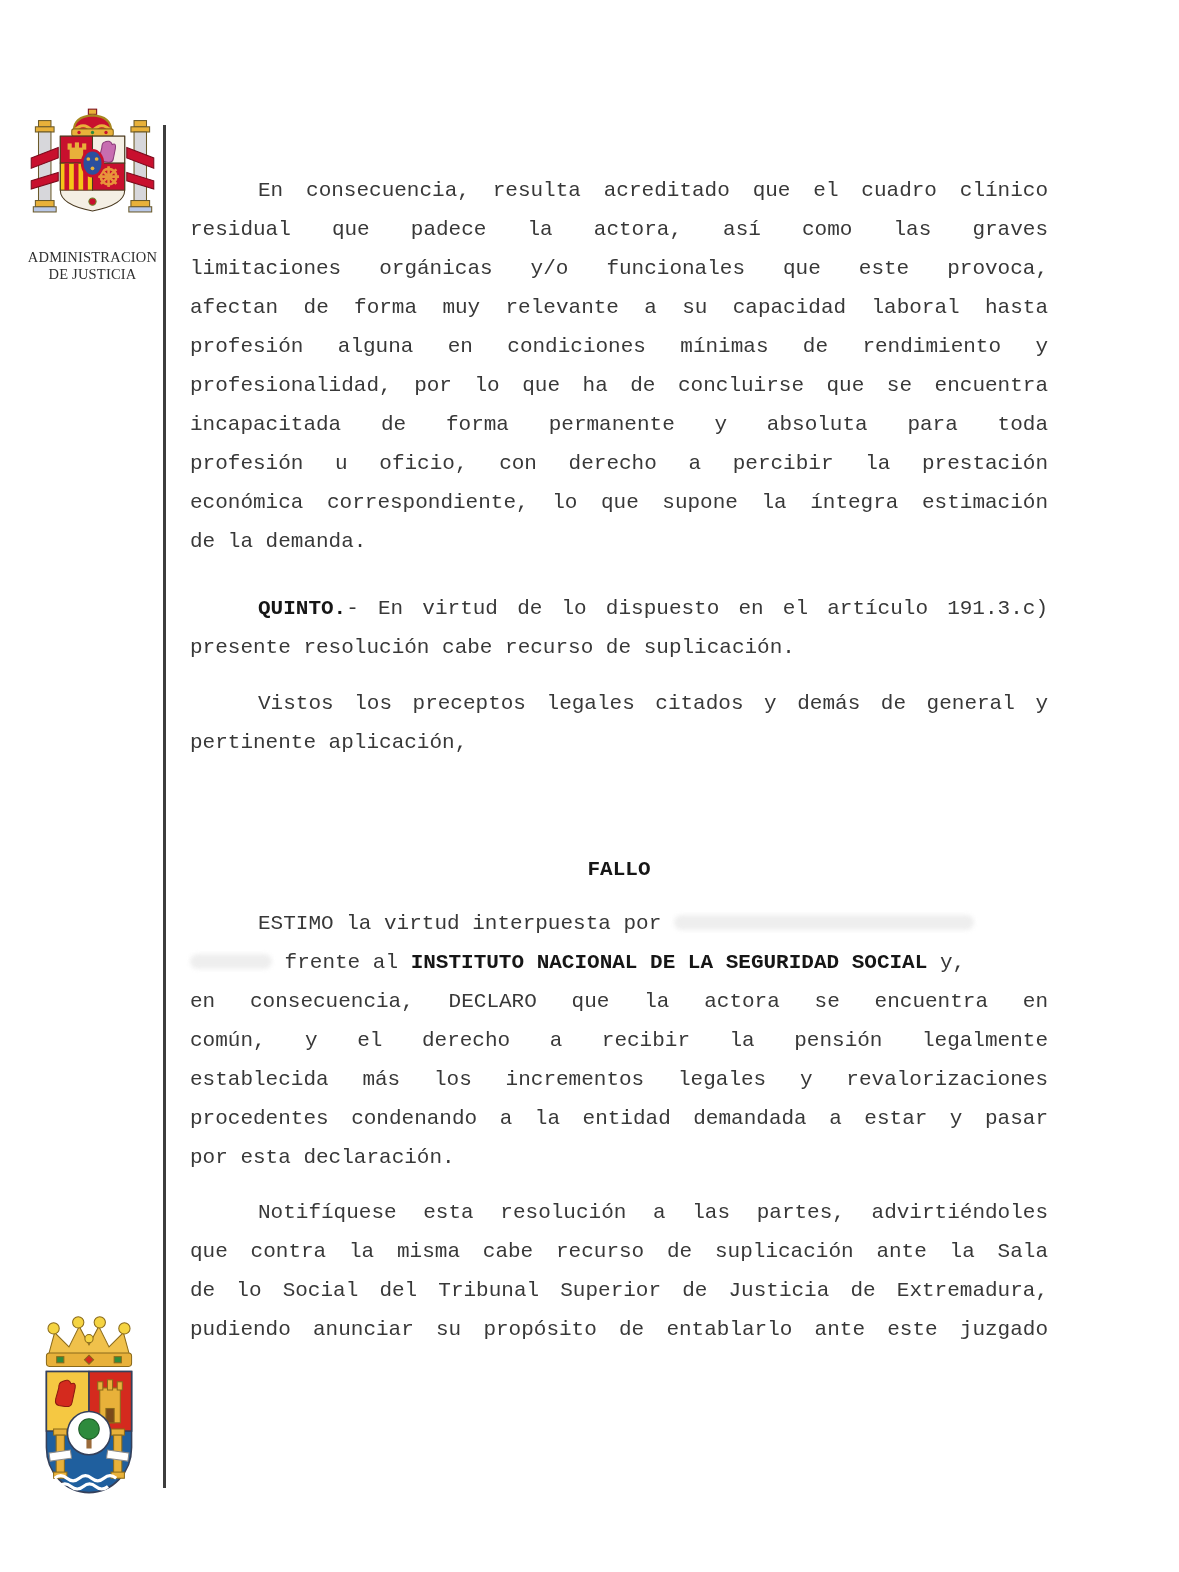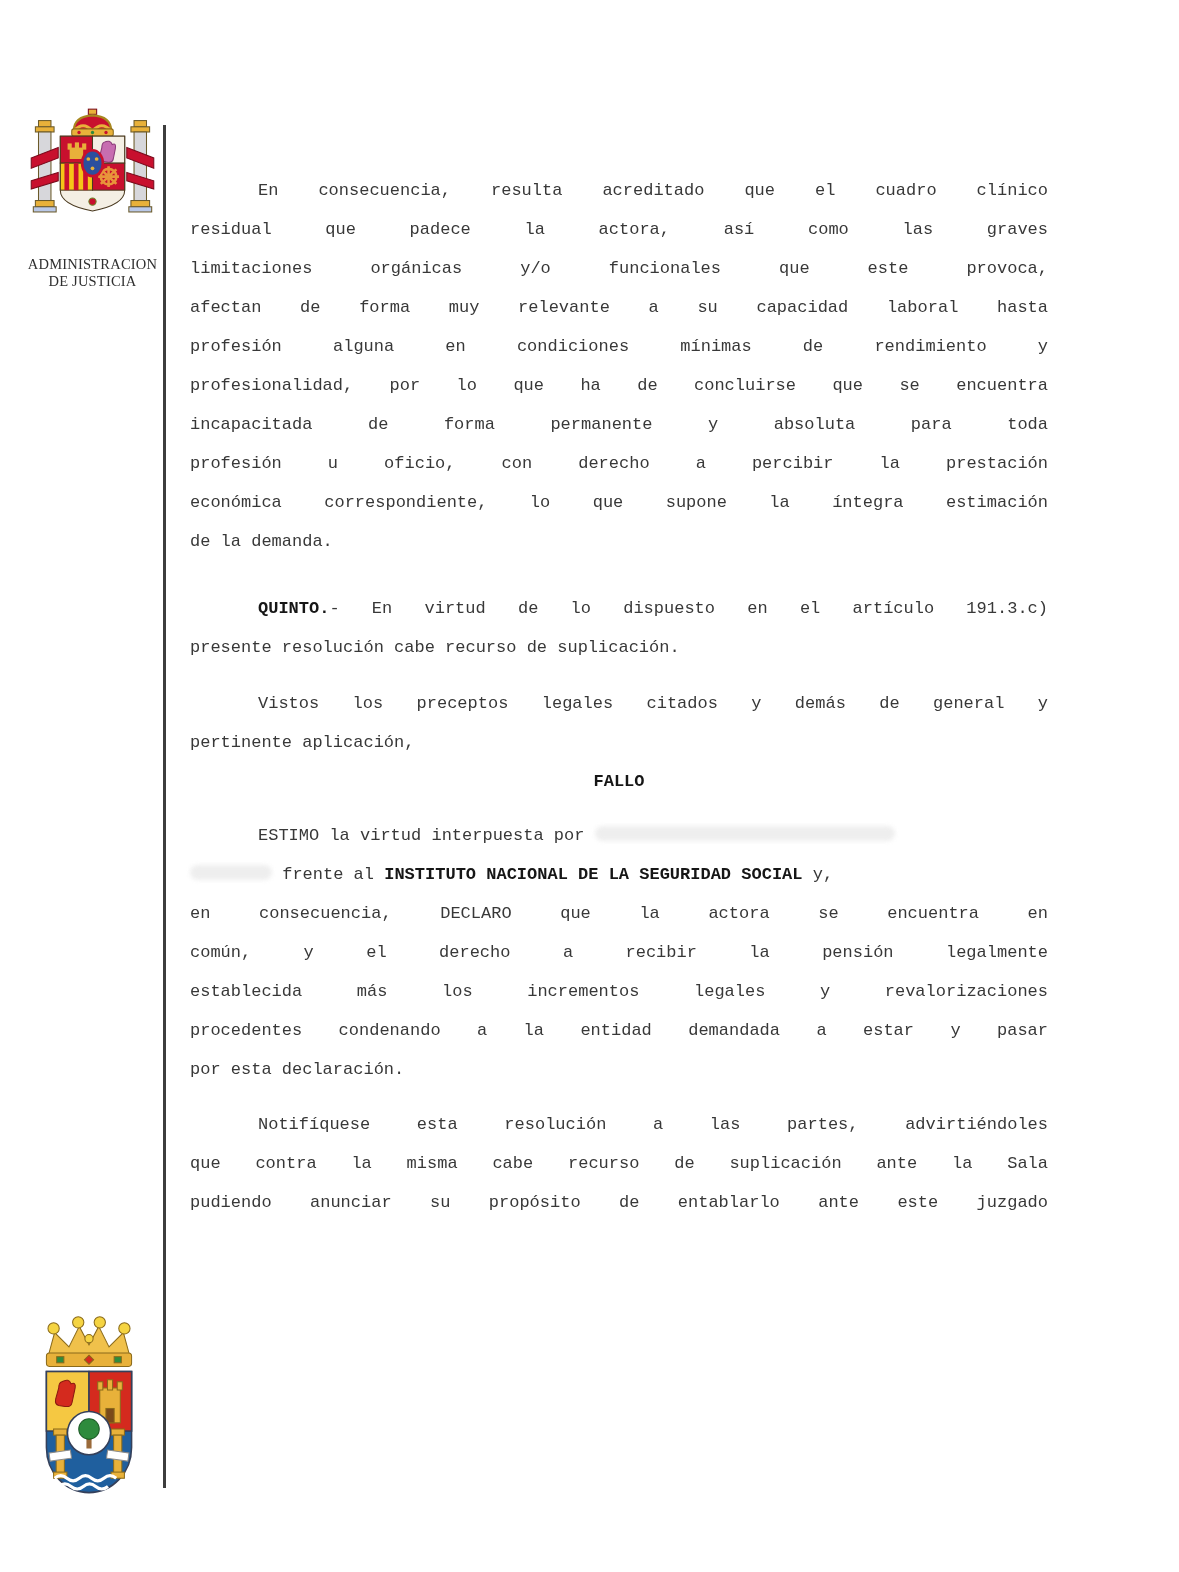--- a/index.html
+++ b/index.html
@@ -13,30 +13,30 @@
   }
   .page{position:absolute;inset:0;background:#ffffff;}
 
   
   .vrule{
     position:absolute;left:163px;top:125px;
     width:3px;height:1363px;background:#3d3d3d;
   }
   .emblem-top{position:absolute;left:25px;top:108px;width:135px;}
   .emblem-caption{
-    margin-top:14px;text-align:center;
+    margin-top:7px;text-align:center;
     font-family:"Liberation Serif","DejaVu Serif",serif;
     font-size:14.5px;line-height:17px;color:#2f2f2f;letter-spacing:.2px;
   }
   .emblem-bottom{position:absolute;left:30px;top:1312px;width:118px;}
 
   
   .doc{
     position:absolute;left:190px;top:171px;width:858px;
-    font-size:17px;
+    font-size:21px;
   }
   .para{margin:0;}
   .line{line-height:39px;white-space:pre-wrap;}
   .line.just{text-align:justify;text-align-last:justify;}
   .line.ind{padding-left:68px;}
   .line.ctr{text-align:center;}
   .b{font-weight:bold;color:#161616;}
   .redacted{
     display:inline-block;height:15px;border-radius:8px;
     background:#e9e9e9;filter:blur(2px);opacity:.75;
@@ -189,32 +189,33 @@
         <div class="line"><span>de la demanda.</span></div>
       </div>
       <div class="para" style="margin-top: 28px;">
         <div class="line just ind"><span class="b">QUINTO.</span><span>- En virtud de lo dispuesto en el artículo 191.3.c)</span></div>
         <div class="line"><span>presente resolución cabe recurso de suplicación.</span></div>
       </div>
       <div class="para" style="margin-top: 17px;">
         <div class="line just ind"><span>Vistos los preceptos legales citados y demás de general y</span></div>
         <div class="line"><span>pertinente aplicación,</span></div>
       </div>
-      <div class="para heading" style="">
+      <div class="para heading" style="margin-top: 88px;">
         <div class="line ctr"><span class="b">FALLO</span></div>
       </div>
       <div class="para" style="margin-top: 15px;">
         <div class="line ind"><span>ESTIMO la virtud interpuesta por </span><span class="redacted" style="width: 300px;"></span></div>
         <div class="line"><span class="redacted" style="width: 82px;"></span><span> frente al </span><span class="b">INSTITUTO NACIONAL DE LA SEGURIDAD SOCIAL</span><span> y,</span></div>
         <div class="line just"><span>en consecuencia, DECLARO que la actora se encuentra en</span></div>
         <div class="line just"><span>común, y el derecho a recibir la pensión legalmente</span></div>
         <div class="line just"><span>establecida más los incrementos legales y revalorizaciones</span></div>
         <div class="line just"><span>procedentes condenando a la entidad demandada a estar y pasar</span></div>
         <div class="line"><span>por esta declaración.</span></div>
       </div>
       <div class="para" style="margin-top: 16px;">
         <div class="line just ind"><span>Notifíquese esta resolución a las partes, advirtiéndoles</span></div>
         <div class="line just"><span>que contra la misma cabe recurso de suplicación ante la Sala</span></div>
+        <div class="line just"><span>de lo Social del Tribunal Superior de Justicia de Extremadura,</span></div>
         <div class="line just"><span>pudiendo anunciar su propósito de entablarlo ante este juzgado</span></div>
       </div>
     </main>
 
 </div>
 
 </body></html>

